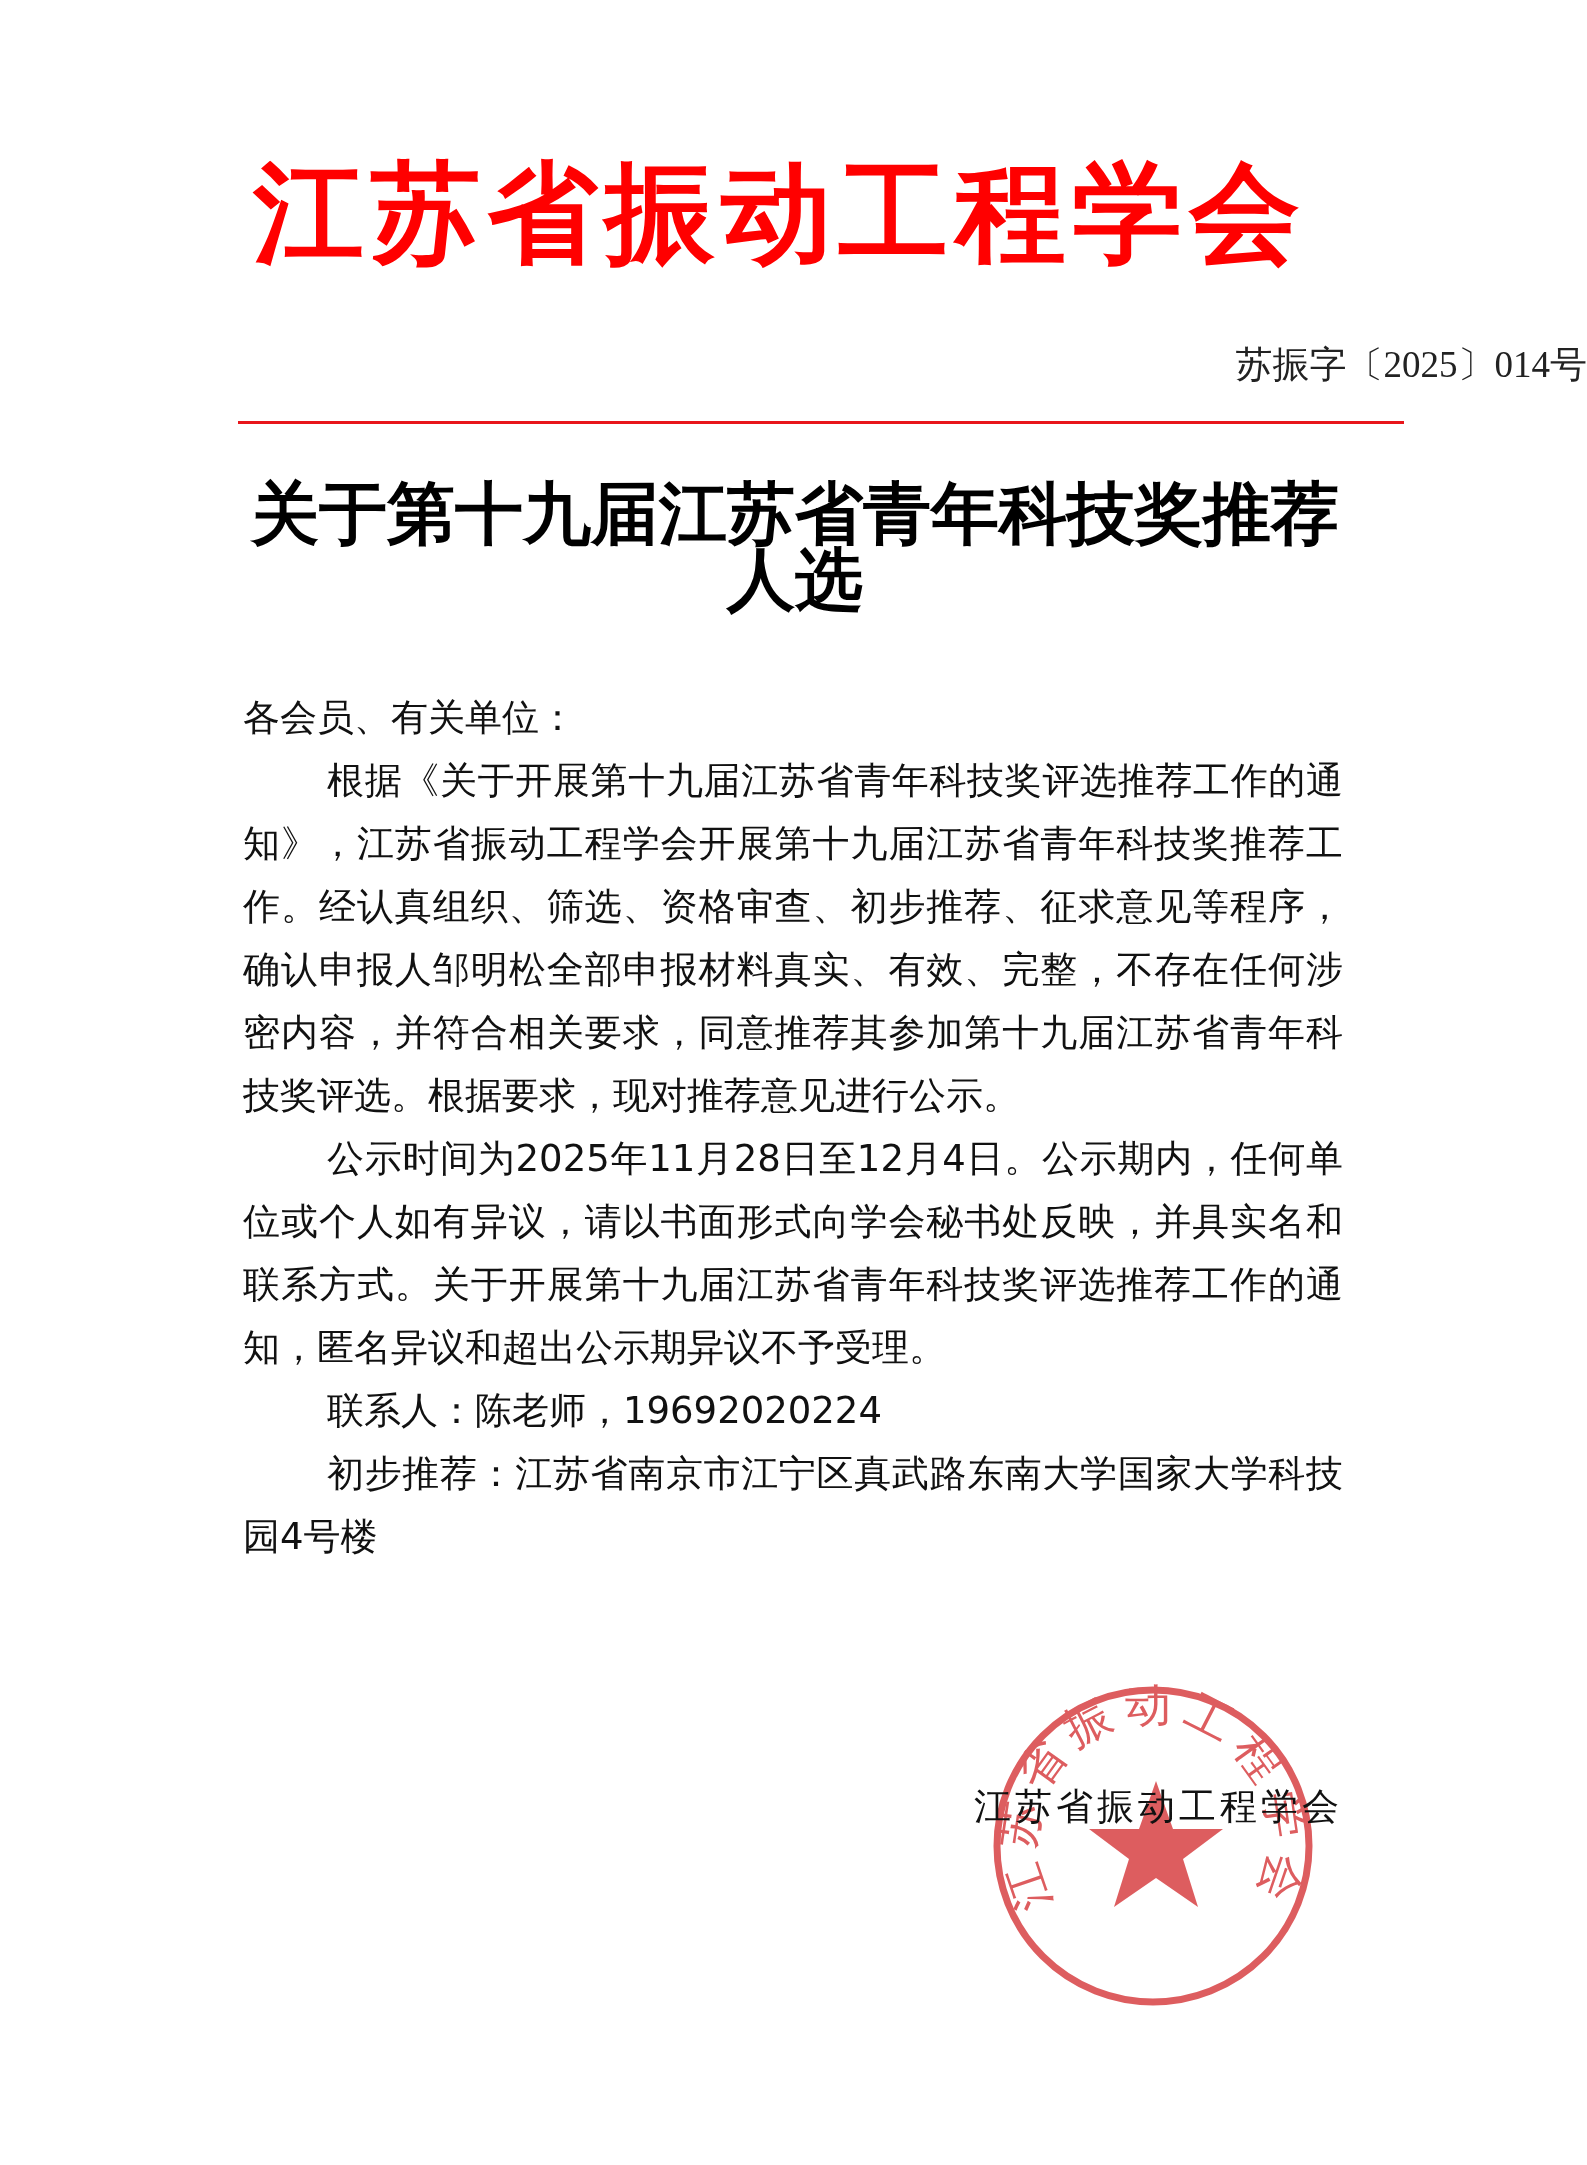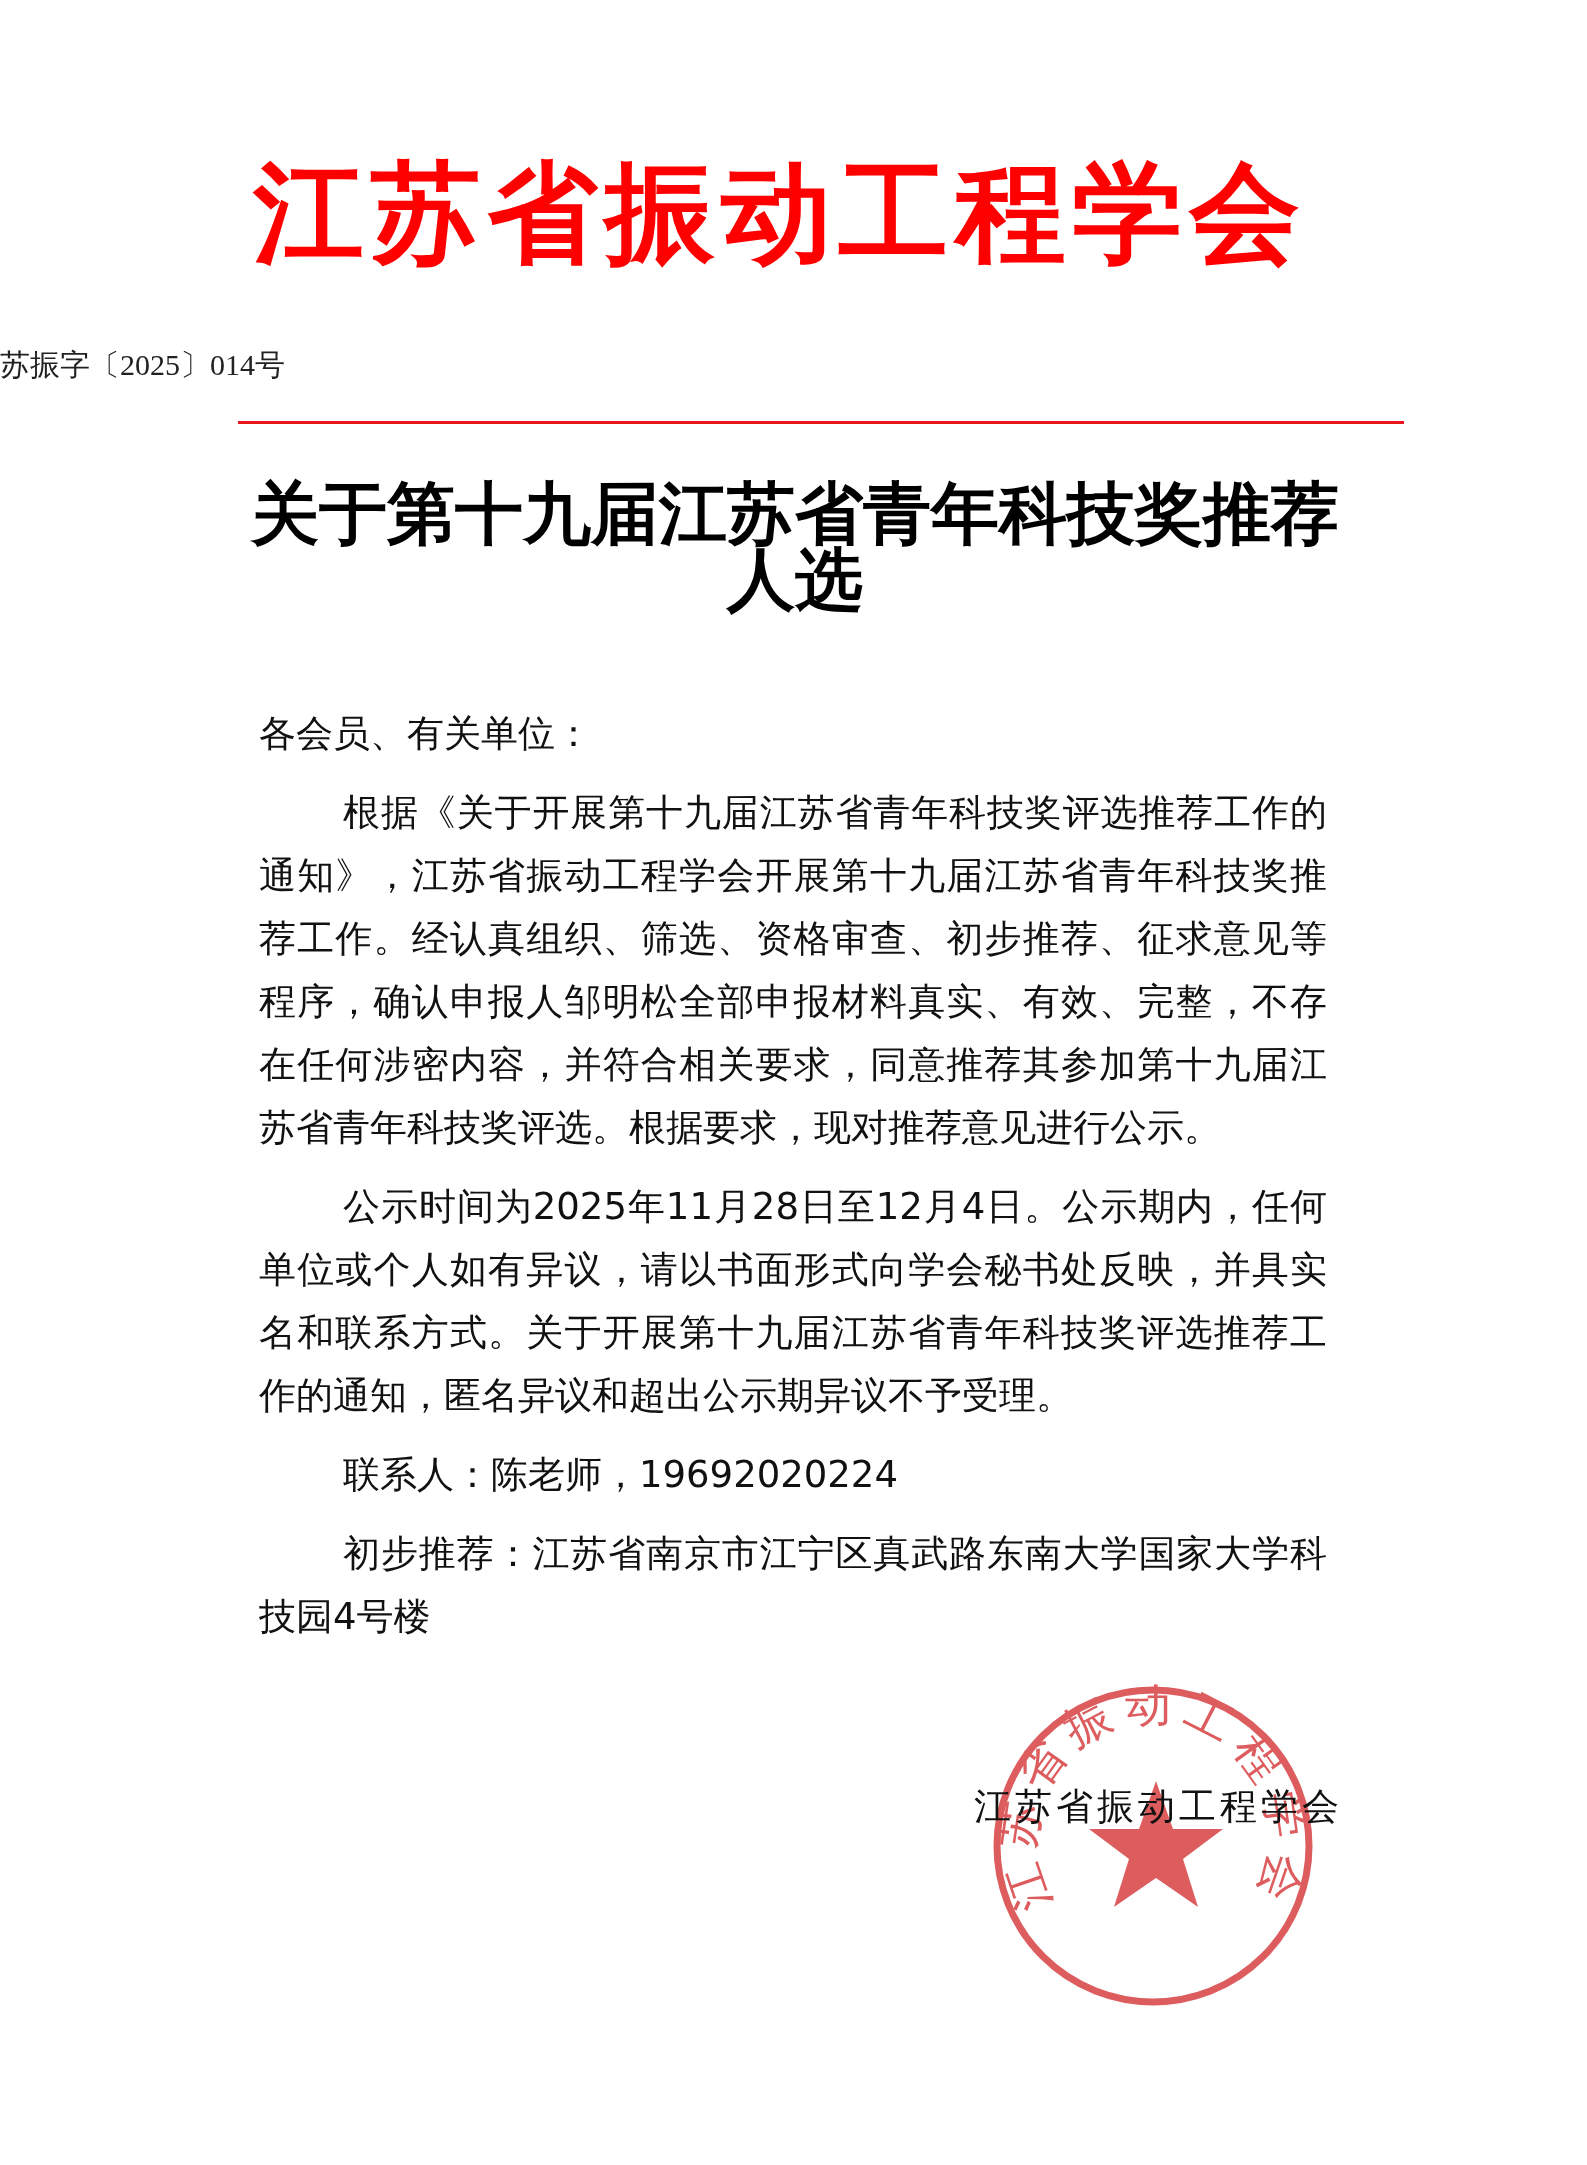--- a/index.html
+++ b/index.html
@@ -4,34 +4,34 @@
 <style>
   html, body { margin: 0; padding: 0; background: #ffffff; }
   body { width: 1587px; height: 2165px; position: relative; overflow: hidden;
          font-family: "DejaVu Serif", "Liberation Serif", serif; color: #111; }
   .abs { position: absolute; }
 
   .masthead { left: 240px; top: 148px; width: 1080px; text-align: center;
               font-family: "DejaVu Serif", "Liberation Serif", serif; font-weight: bold;
               font-size: 110px; line-height: 130px; letter-spacing: 7px; white-space: nowrap; }
 
-  .docno { left: 0; top: 340px; width: 1587px; text-align: left;
+  .docno { left: 0; top: 340px; width: 1587px; text-align: right;
            font-family: "Liberation Serif", "DejaVu Serif", serif;
-           font-size: 30px; line-height: 50px; color: #222; }
+           font-size: 37px; line-height: 50px; color: #222; }
 
   .rule { left: 238px; top: 421px; width: 1166px; height: 3px; }
 
   .title { left: 240px; top: 480px; width: 1110px; text-align: center;
            font-family: "DejaVu Serif", "Liberation Serif", serif; font-weight: bold;
            font-size: 68px; line-height: 66px; letter-spacing: 0px; color: #000; }
 
   .body-text { left: 243px; top: 686px; width: 1100px;
                font-family: "DejaVu Sans", "Liberation Sans", sans-serif;
                font-size: 37px; line-height: 63px; color: #111; }
-  .body-text p { margin: 16px; text-align: justify; text-align-last: left; }
+  .body-text p { margin: 0; text-align: justify; text-align-last: left; }
   .body-text p.indent { text-indent: 84px; }
 
   .sign { right: 244px; top: 1775px; text-align: right;
           font-family: "DejaVu Sans", "Liberation Sans", sans-serif;
           font-size: 37px; line-height: 63px; color: #111; position: absolute; z-index: 3; }
   .sign .org { letter-spacing: 4px; }
   .sign .date { letter-spacing: 6px; margin-top: 12px; padding-right: 8px; }
 
   .seal { left: 990px; top: 1683px; width: 326px; height: 326px; z-index: 2; opacity: 0.88; }
 </style>

